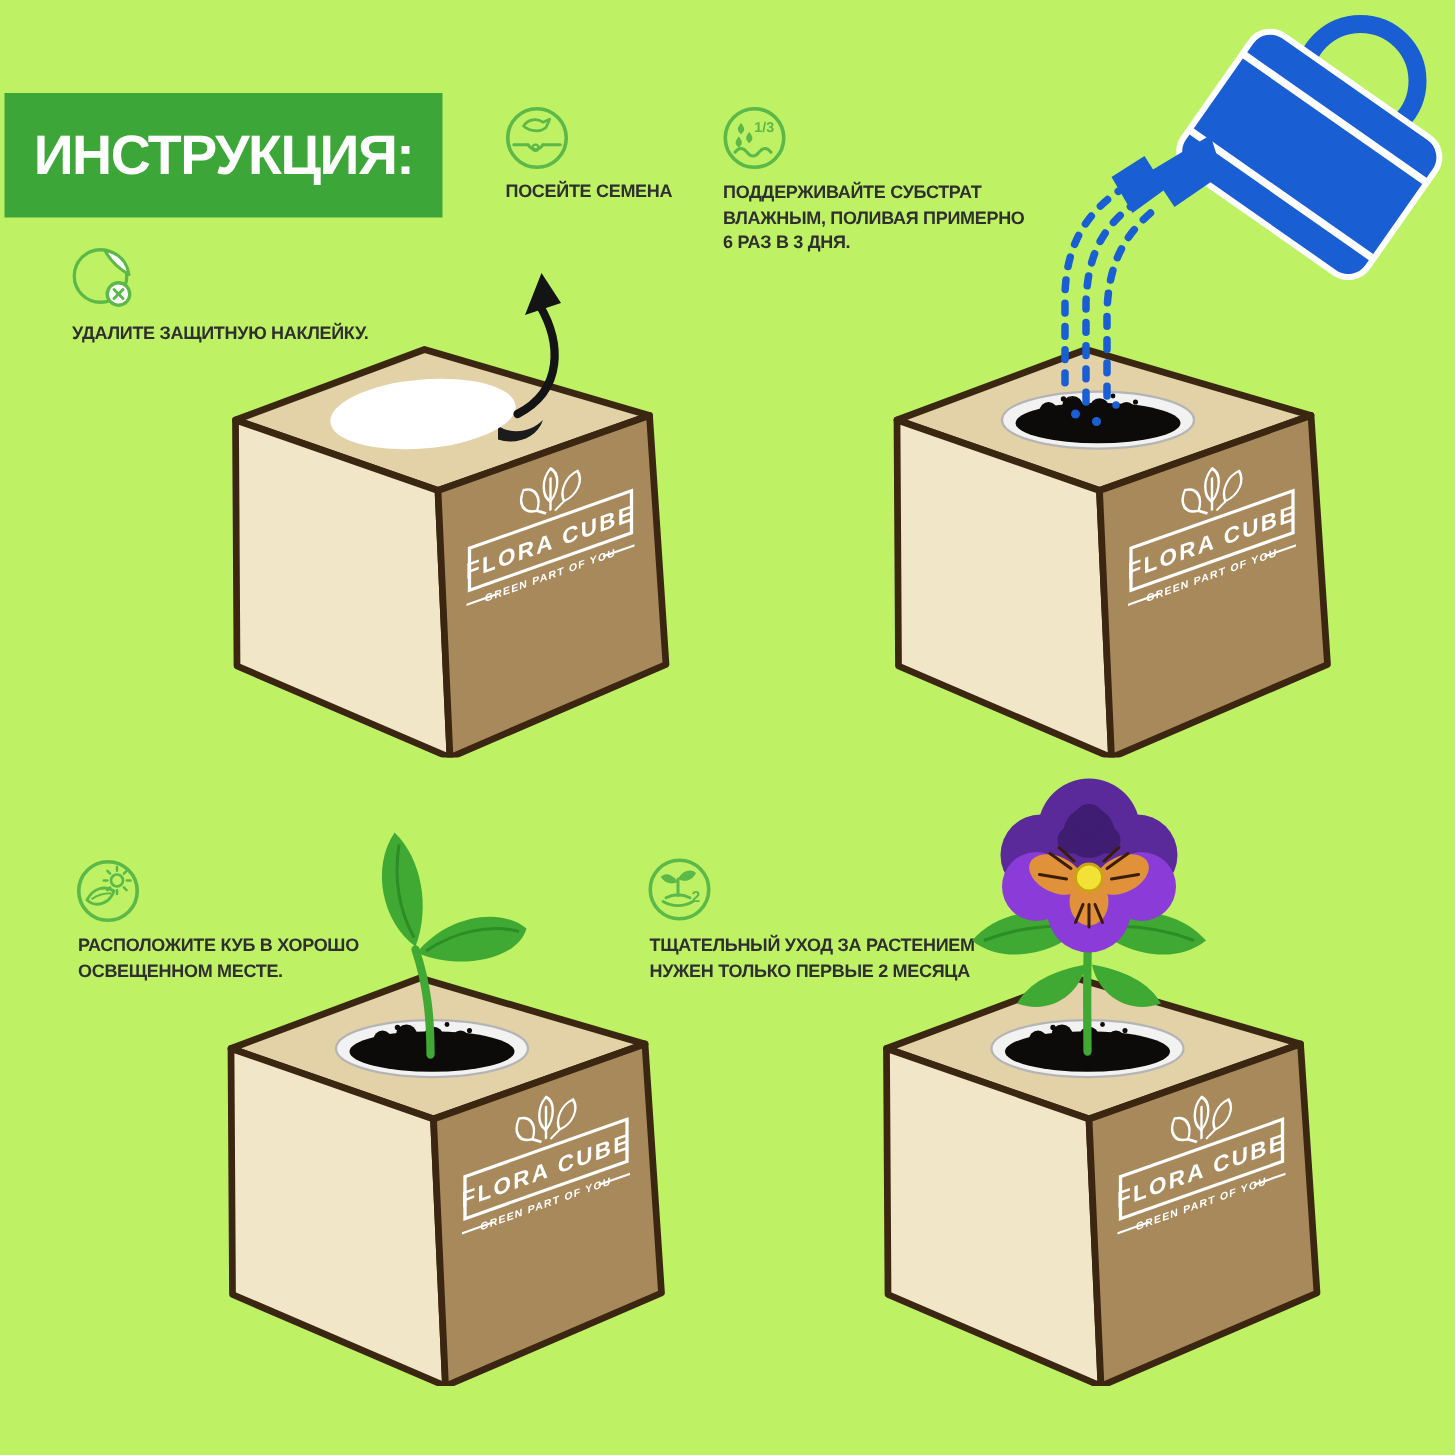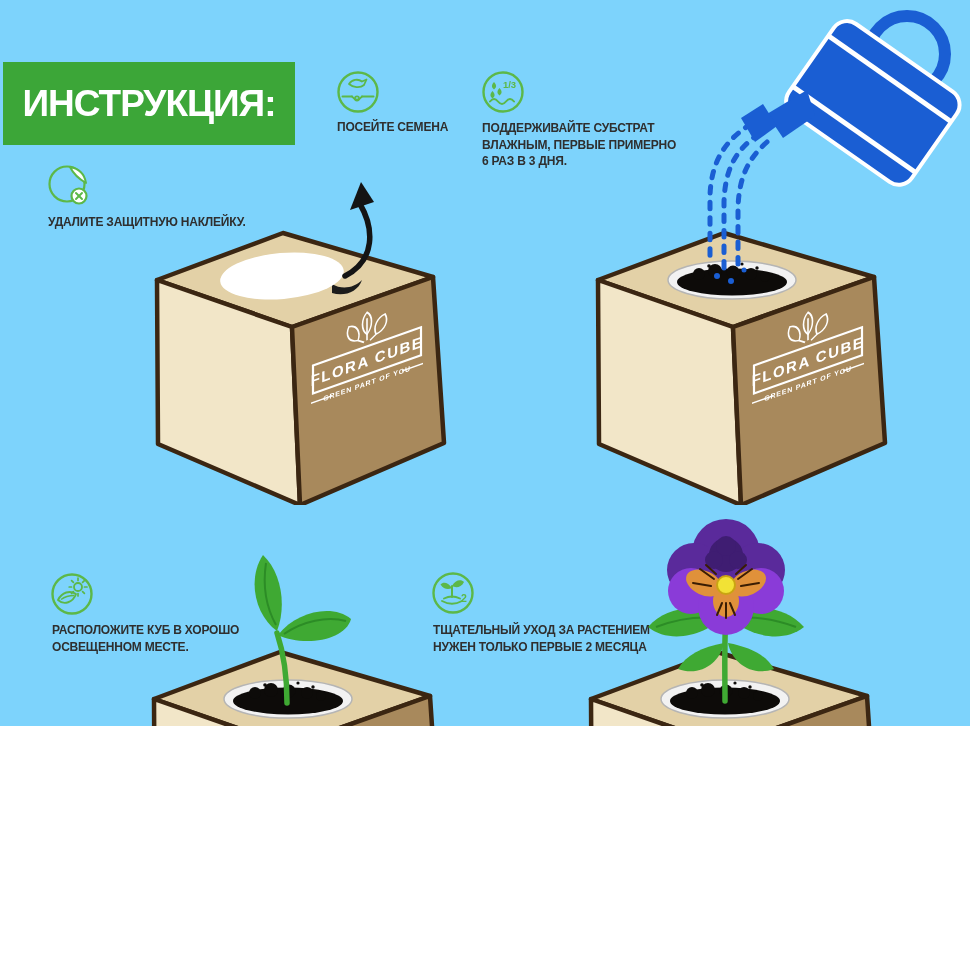--- a/index.html
+++ b/index.html
@@ -1,16 +1,16 @@
 <!DOCTYPE html>
 <html><head>
 <meta charset="utf-8">
 <style>
   html,body{margin:0;padding:0;background:#ffffff;}
-  .canvas{position:relative;width:970px;height:726px;background:#7dd3fc;overflow:hidden;
+  .canvas{position:relative;width:970px;height:970px;background:#bef264;overflow:hidden;
           font-family:"Liberation Sans","DejaVu Sans",sans-serif;}
   .banner{position:absolute;left:3px;top:62px;width:292px;height:83px;background:#3ca638;
           display:flex;align-items:center;justify-content:center;}
   .banner span{color:#fff;font-weight:bold;font-size:37px;letter-spacing:-1px;}
   .step{position:absolute;}
   .step-label{position:absolute;color:#2f2f2f;font-weight:bold;font-size:12px;
               line-height:16.5px;letter-spacing:-0.2px;white-space:nowrap;}
   .abs{position:absolute;}
   svg{display:block;}
   text.logo-main{font-family:"Liberation Sans","DejaVu Sans",sans-serif;font-weight:bold;
@@ -66,21 +66,21 @@
         <path d="M13,12 C15.5,15 16,17 13,19.5 C10,17 10.5,15 13,12 Z"></path>
         <path d="M18.5,18 C21,21 21.5,23 18.5,25.5 C15.5,23 16,21 18.5,18 Z"></path>
         <path d="M11.5,21 C14,24 14.5,26 11.5,28.5 C8.5,26 9,24 11.5,21 Z"></path>
       </g>
       <text class="badge" x="28.5" y="18" font-size="9.5" text-anchor="middle">1/3</text>
       <path d="M9,31.5 q4,-5 8,0 q4,5 8,0 q4,-5 8,0" fill="none" stroke="#5cb848" stroke-width="2" stroke-linecap="round"></path>
     </svg>
   </div>
   <div class="step-label" style="left:482px;top:120px;">
     <div>ПОДДЕРЖИВАЙТЕ СУБСТРАТ</div>
-    <div>ВЛАЖНЫМ, ПЕРВЫЕ ПРИМЕРНО</div>
+    <div>ВЛАЖНЫМ, ПОЛИВАЯ ПРИМЕРНО</div>
     <div>6 РАЗ В 3 ДНЯ.</div>
   </div>
 
   <div class="step" style="left:50px;top:572px;">
     <svg width="44" height="44" viewBox="0 0 44 44">
       <circle cx="22" cy="22" r="19.5" fill="none" stroke="#5cb848" stroke-width="2.4"></circle>
       <circle cx="28" cy="15" r="4" fill="none" stroke="#5cb848" stroke-width="1.8"></circle>
       <g stroke="#5cb848" stroke-width="1.7" stroke-linecap="round">
         <path d="M28,8.5 L28,6"></path>
           <path d="M28,21.5 L28,24"></path>

